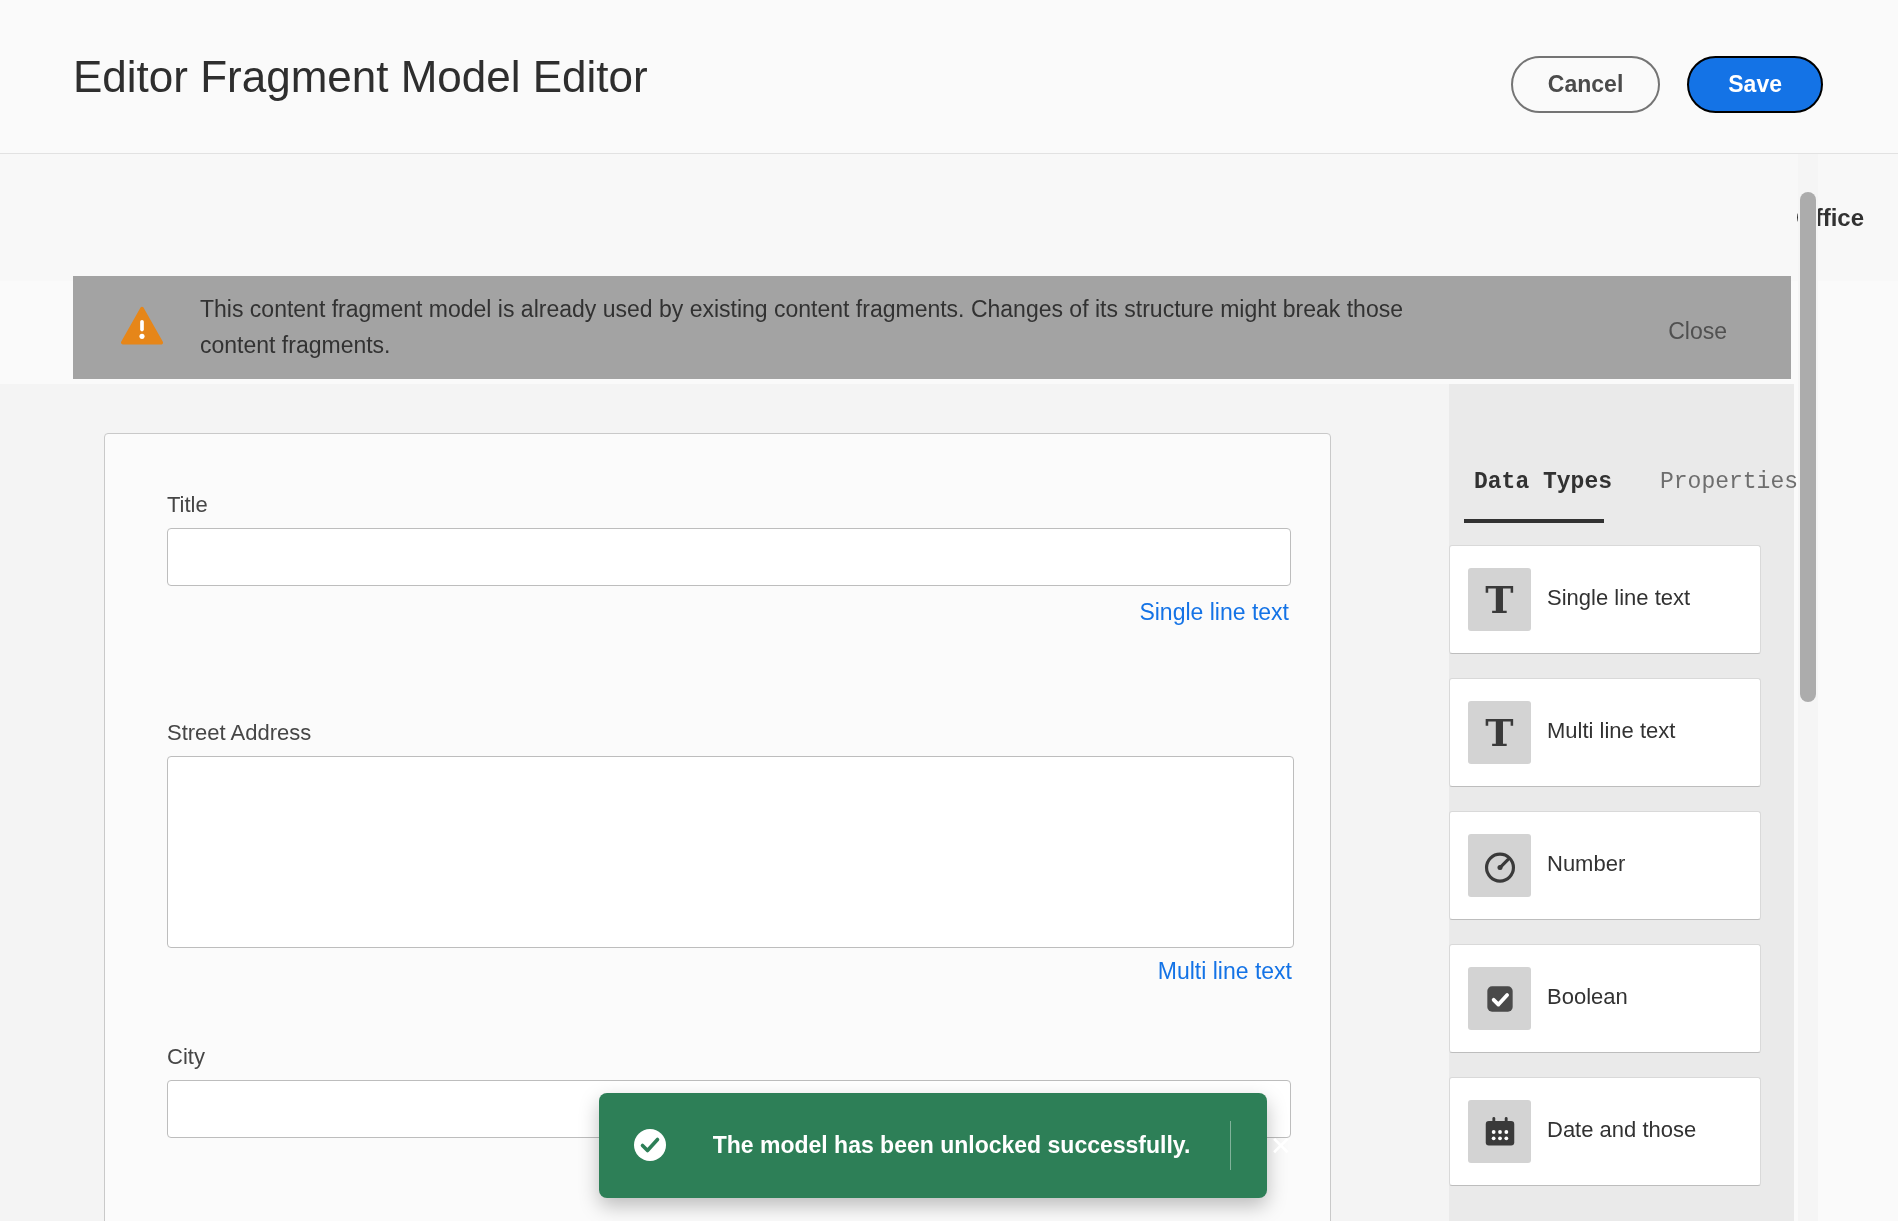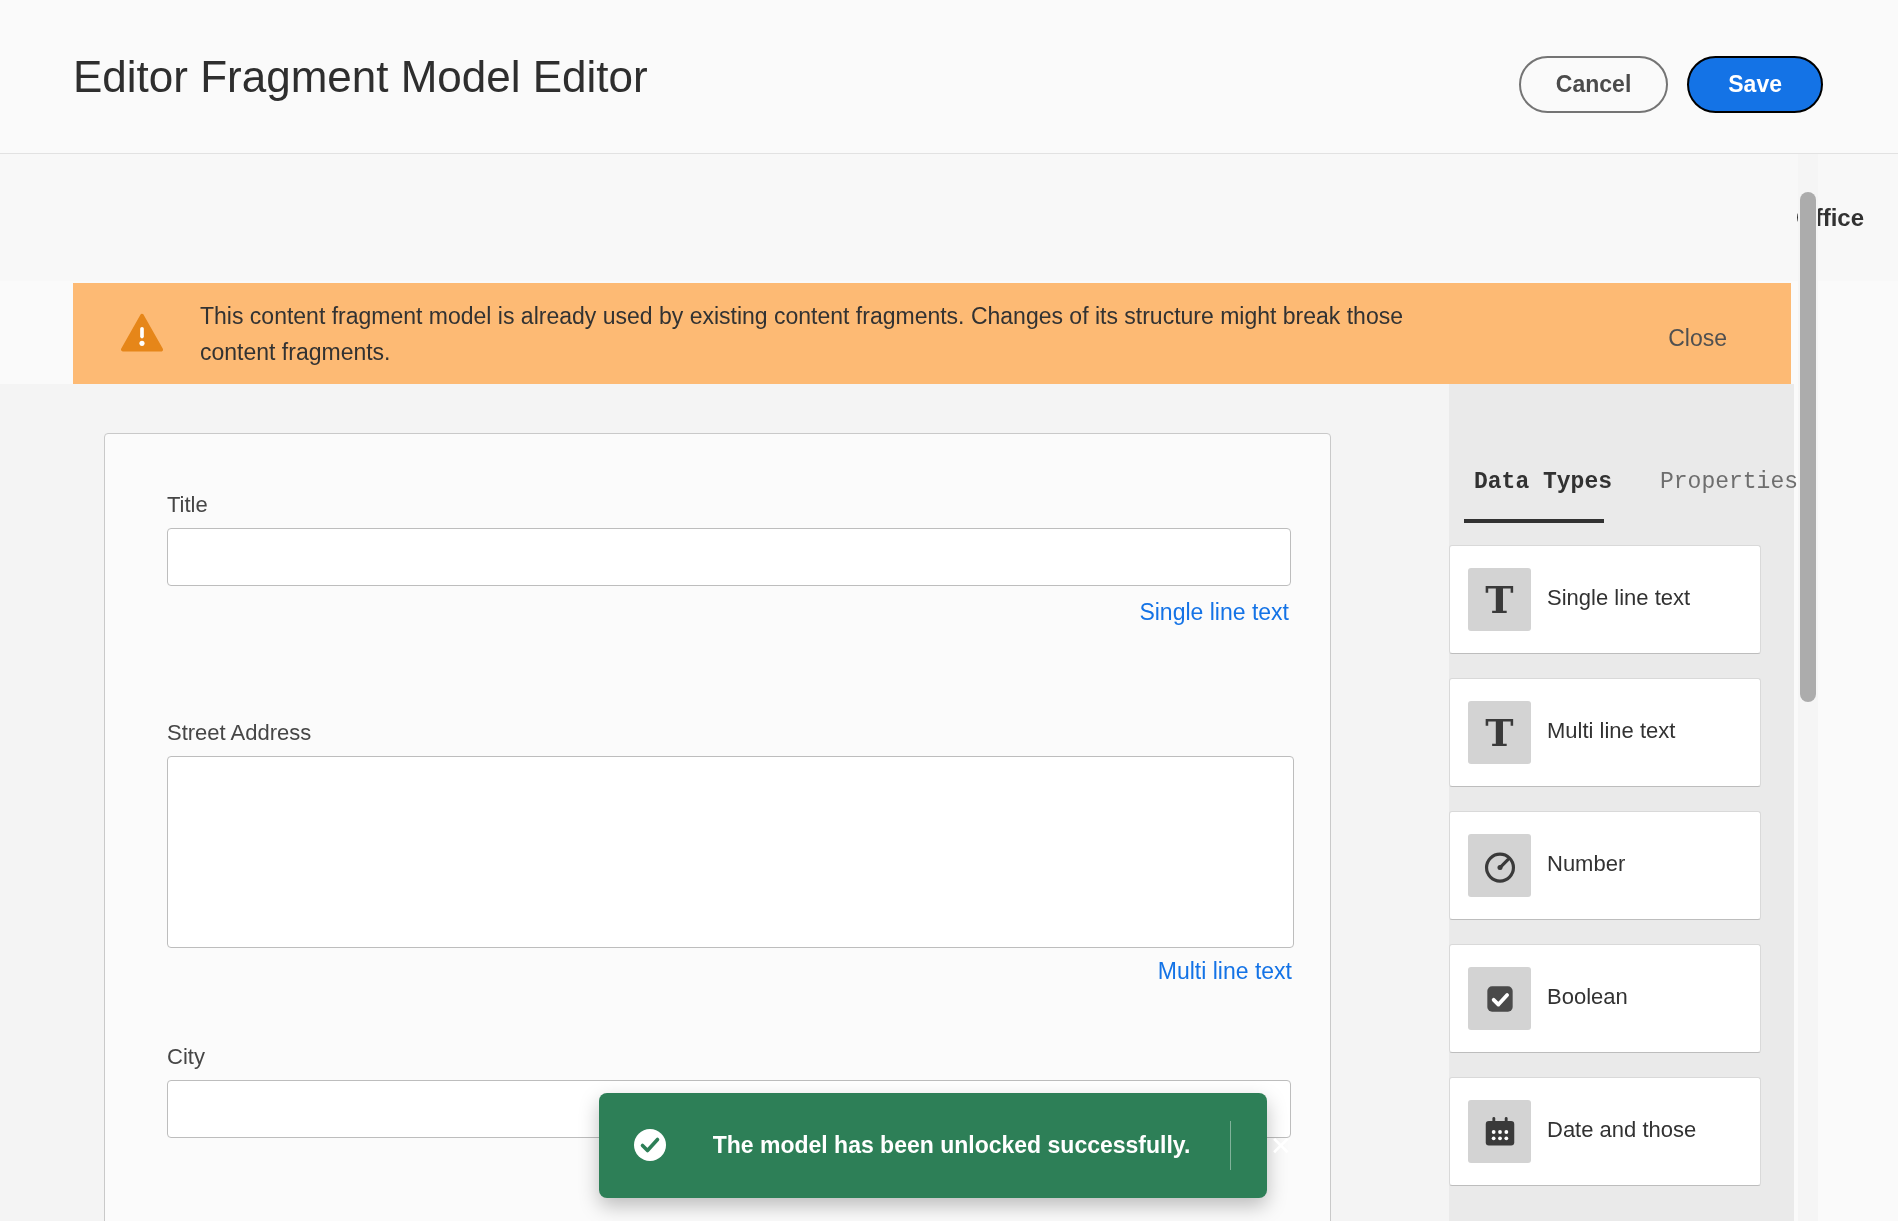--- a/index.html
+++ b/index.html
@@ -8,42 +8,42 @@
     position:relative; width:1898px; height:1221px; overflow:hidden;
     background:#FAFAFA; font-family:"Liberation Sans", sans-serif; color:#323232;
   }
 
   
   .app-header { position:absolute; left:0; top:0; width:100%; height:153px; background:#FAFAFA; }
   .page-title {
     position:absolute; left:73px; top:52px; font-size:44px; font-weight:300;
     color:#2E2E2E; white-space:nowrap;
   }
-  .header-actions { position:absolute; right:75px; top:56px; display:flex; gap:19px; }
+  .header-actions { position:absolute; right:75px; top:56px; display:flex; gap:27px; }
   .btn {
     height:57px; border-radius:29px; font-family:"Liberation Sans",sans-serif;
     font-size:23px; font-weight:700; cursor:pointer; white-space:nowrap;
   }
   .btn-cancel { padding:0 35px; background:#FAFAFA; border:2px solid #747474; color:#4B4B4B; }
   .btn-save   { padding:0 39px; background:#1473E6; border:2px solid #000000; color:#FFFFFF; }
   .header-divider { position:absolute; left:0; top:153px; width:100%; height:1px; background:#E2E2E2; }
 
   
   .office-row {
     position:absolute; left:0; top:154px; width:100%; height:127px;
     display:flex; align-items:center; justify-content:flex-end; padding-right:34px;
     background:#F8F8F8;
     padding-left:44px;
   }
   .office-title { font-size:24px; font-weight:700; color:#323232; }
 
   
   .warning-banner {
-    position:absolute; left:73px; top:283px; width:1718px; height:103px;
-    background:#fdba74;
+    position:absolute; left:73px; top:276px; width:1718px; height:103px;
+    background:#a3a3a3;
   }
   .warning-icon-wrap { position:absolute; left:47px; top:29px; width:44px; height:44px; }
   .warning-message {
     position:absolute; left:127px; top:15px; width:1280px;
     font-size:23px; line-height:36px; color:#323232;
   }
   .banner-close-btn {
     position:absolute; right:64px; top:36px; background:none; border:none;
     font-family:"Liberation Sans",sans-serif; font-size:23px; color:#505050; cursor:pointer;margin-top:6px;
   }

